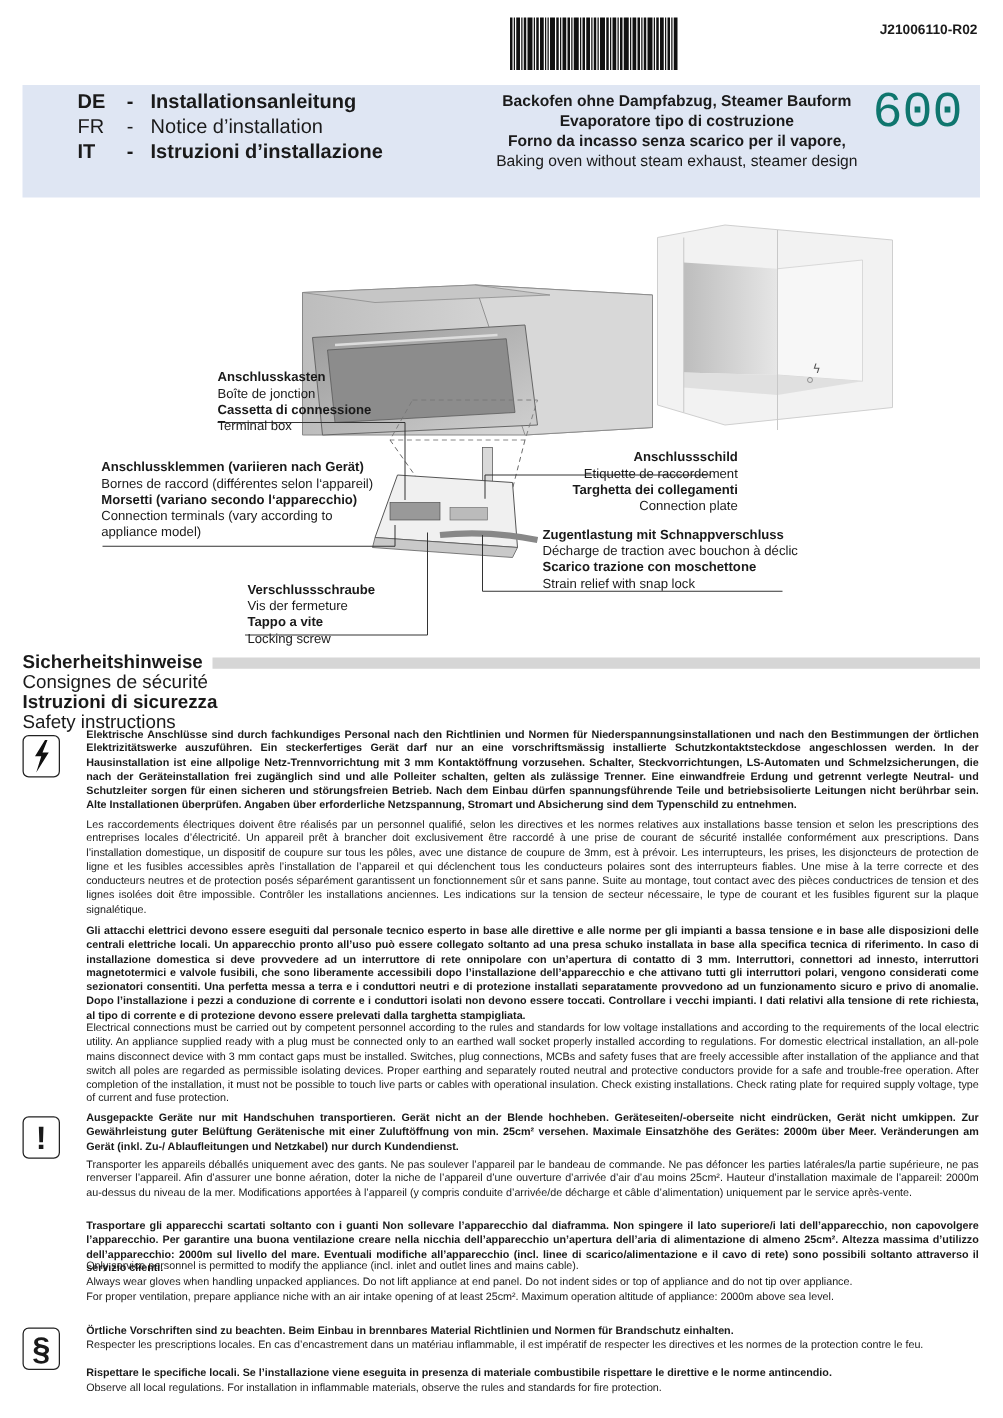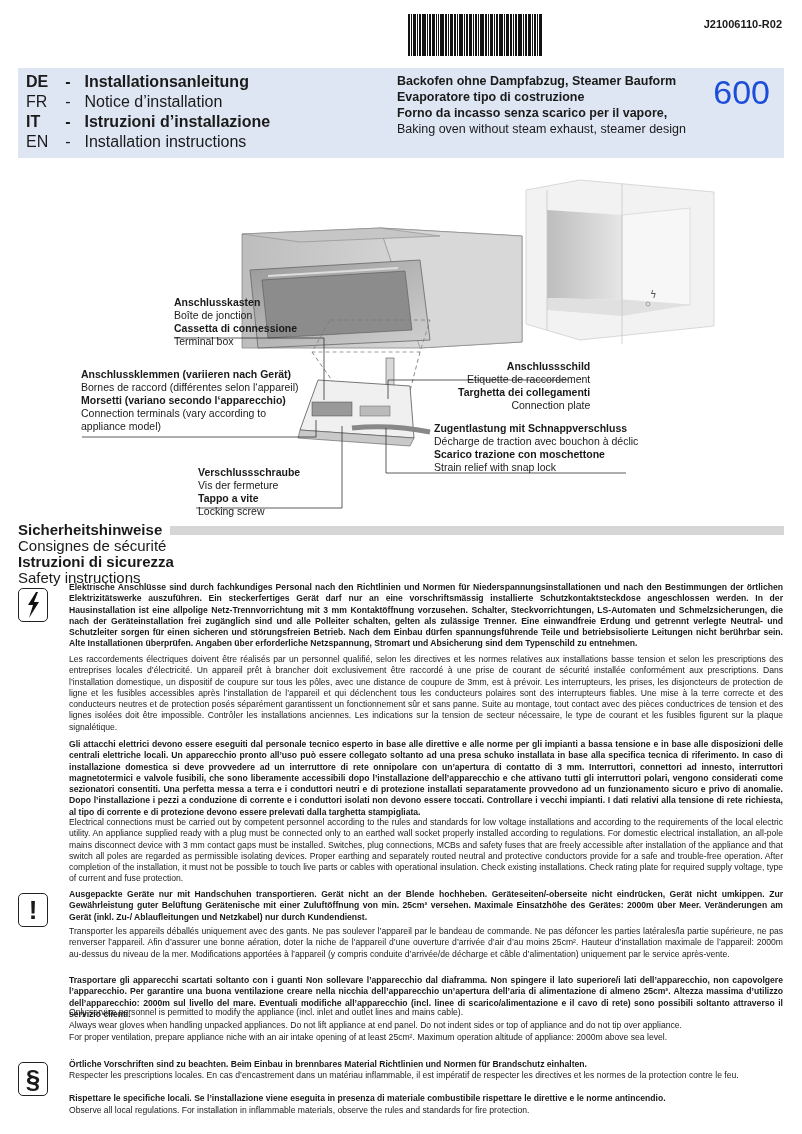--- a/index.html
+++ b/index.html
@@ -5,28 +5,28 @@
   * { box-sizing: border-box; margin: 0; padding: 0; }
   html, body { width: 802px; height: 1134px; background: #ffffff; overflow: hidden; }
   body { font-family: "Liberation Sans", sans-serif; color: #1a1a1a; position: relative; }
 
   .doc-id { position: absolute; right: 20px; top: 18px; font-size: 11px; font-weight: bold; }
   .barcode { position: absolute; left: 408px; top: 14px; width: 168px; height: 42px; display: flex; align-items: stretch; }
   .barcode span { display: block; background: #111; margin-right: 1px; }
 
   .header-box { position: absolute; left: 18px; top: 68px; width: 766px; height: 90px; background: #dfe6f3; }
   .lang-titles { position: absolute; left: 8px; top: 4px; }
-  .lang-line { font-size: 16px; line-height: 20px; white-space: nowrap; }
+  .lang-line { font-size: 16px; line-height: 20px; white-space: nowrap; margin-left: 36px; }
   .lang-line .code { display: inline-block; width: 30px; }
   .lang-line .dash { display: inline-block; width: 24px; text-align: center; }
   .lang-line.bold { font-weight: bold; }
-  .product-titles { position: absolute; right: 98px; top: 5px; text-align: left; }
+  .product-titles { position: absolute; right: 98px; top: 5px; text-align: center; }
   .prod-line { font-size: 12.5px; line-height: 16px; white-space: nowrap; }
   .prod-line.bold { font-weight: bold; }
-  .model-number { position: absolute; right: 14px; top: 0px; font-size: 34px; color: #1d4ed8; line-height: 48px; }
+  .model-number { position: absolute; right: 14px; top: 0px; font-size: 40px; color: #0f766e; line-height: 48px; font-family: Liberation Mono, monospace; }
 
   .figure { position: absolute; left: 0; top: 170px; width: 802px; height: 345px; }
   .figure svg { position: absolute; left: 0; top: 0; }
   .callout { position: absolute; font-size: 10.5px; line-height: 13px; white-space: nowrap; }
   .callout .b { font-weight: bold; display: block; }
   .callout .n { display: block; }
 
   .safety-head { position: absolute; left: 18px; top: 522px; }
   .safety-head div { font-size: 15px; line-height: 16px; white-space: nowrap; }
   .safety-head .b { font-weight: bold; }
@@ -87,21 +87,20 @@
     <span style="width:1px"></span>
     <span style="width:3px"></span>
 </div>
 <div class="doc-id">J21006110-R02</div>
 
 <div class="header-box">
   <div class="lang-titles">
     <div class="lang-line bold"><span class="code">DE</span><span class="dash">-</span> <span>Installationsanleitung</span></div>
     <div class="lang-line"><span class="code">FR</span><span class="dash">-</span> <span>Notice d’installation</span></div>
     <div class="lang-line bold"><span class="code">IT</span><span class="dash">-</span> <span>Istruzioni d’installazione</span></div>
-    <div class="lang-line"><span class="code">EN</span><span class="dash">-</span> <span>Installation instructions</span></div>
   </div>
   <div class="product-titles">
     <div class="prod-line bold">Backofen ohne Dampfabzug, Steamer Bauform</div>
     <div class="prod-line bold">Evaporatore tipo di costruzione</div>
     <div class="prod-line bold">Forno da incasso senza scarico per il vapore,</div>
     <div class="prod-line">Baking oven without steam exhaust, steamer design</div>
   </div>
   <div class="model-number">600</div>
 </div>
 

